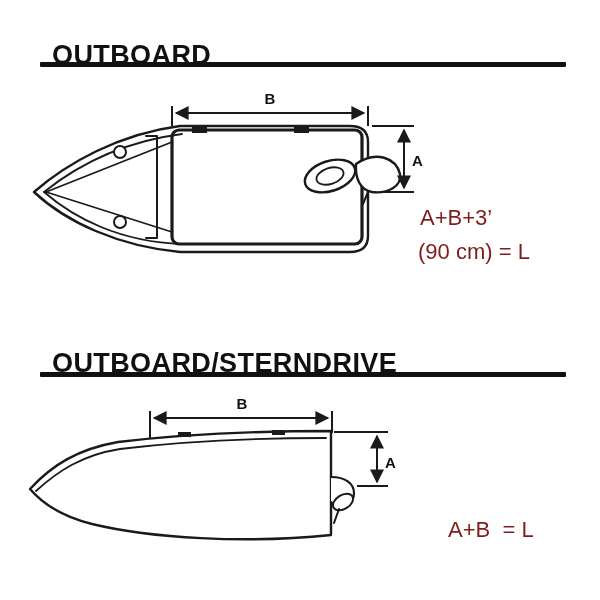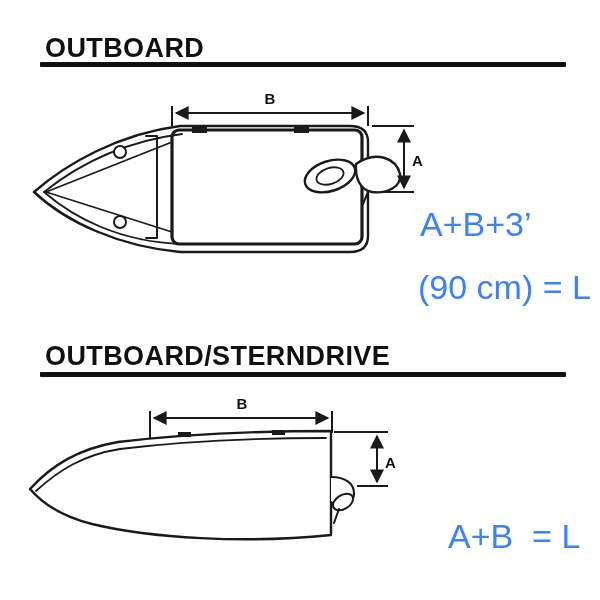--- a/index.html
+++ b/index.html
@@ -12,44 +12,44 @@
     width: 600px;
     height: 600px;
     background: #ffffff;
     overflow: hidden;
     font-family: "Liberation Sans", "DejaVu Sans", sans-serif;
     color: #111111;
   }
   .heading {
     position: absolute;
     left: 40px;
-    margin: 5px;
+    margin: 12px;
     font-size: 27px;
     font-weight: 800;
     letter-spacing: 0.4px;
     color: #111111;
     white-space: nowrap;
   }
   .rule {
     position: absolute;
     left: 40px;
     width: 526px;
     height: 5px;
     background: #111111;
     border-radius: 1px;
   }
   .diagram {
     position: absolute;
     left: 0;
   }
   .formula {
     position: absolute;
-    font-size: 34px;
+    font-size: 22px;
     font-weight: 400;
-    color: #3b82f6;
+    color: #7f1d1d;
     white-space: pre;
   }
   svg text {
     font-family: "Liberation Sans", "DejaVu Sans", sans-serif;
     font-weight: bold;
     font-size: 15px;
     fill: #111111;
   }
 </style>
 </head>
@@ -96,21 +96,21 @@
 
     <g stroke="#1a1a1a" fill="none">
       <line x1="372" y1="48" x2="414" y2="48" stroke-width="2"></line>
       <line x1="384" y1="114" x2="414" y2="114" stroke-width="2"></line>
       <line x1="404" y1="52" x2="404" y2="110" stroke-width="2" marker-start="url(#arr1)" marker-end="url(#arr1)"></line>
       <text x="412" y="88" text-anchor="start" stroke="none">A</text>
     </g>
   </svg>
 
   <div class="formula" style="left:420px; top:205px;">A+B+3’</div>
-  <div class="formula" style="left:418px; top:239px;margin-top:29px;">(90 cm) = L</div>
+  <div class="formula" style="left:418px; top:239px;">(90 cm) = L</div>
 
   <h1 class="heading" style="top:336px;">OUTBOARD/STERNDRIVE</h1>
   <div class="rule" style="top:372px;"></div>
 
   <svg class="diagram" style="top:385px;" width="600" height="180" viewBox="0 0 600 180">
     <defs>
       <marker id="arr2" viewBox="0 0 10 10" refX="9" refY="5" markerWidth="9" markerHeight="7" orient="auto-start-reverse">
         <path d="M0,0 L10,5 L0,10 Z" fill="#1a1a1a"></path>
       </marker>
     </defs>

